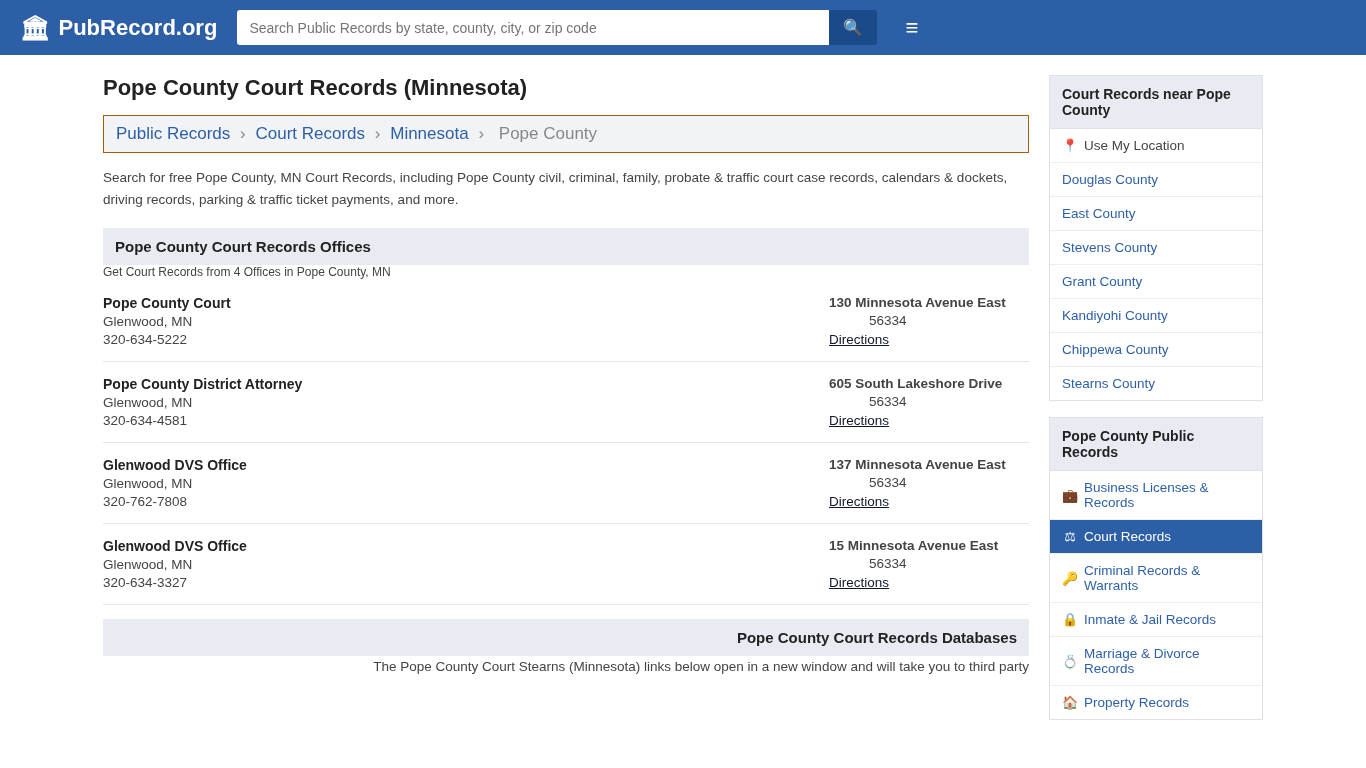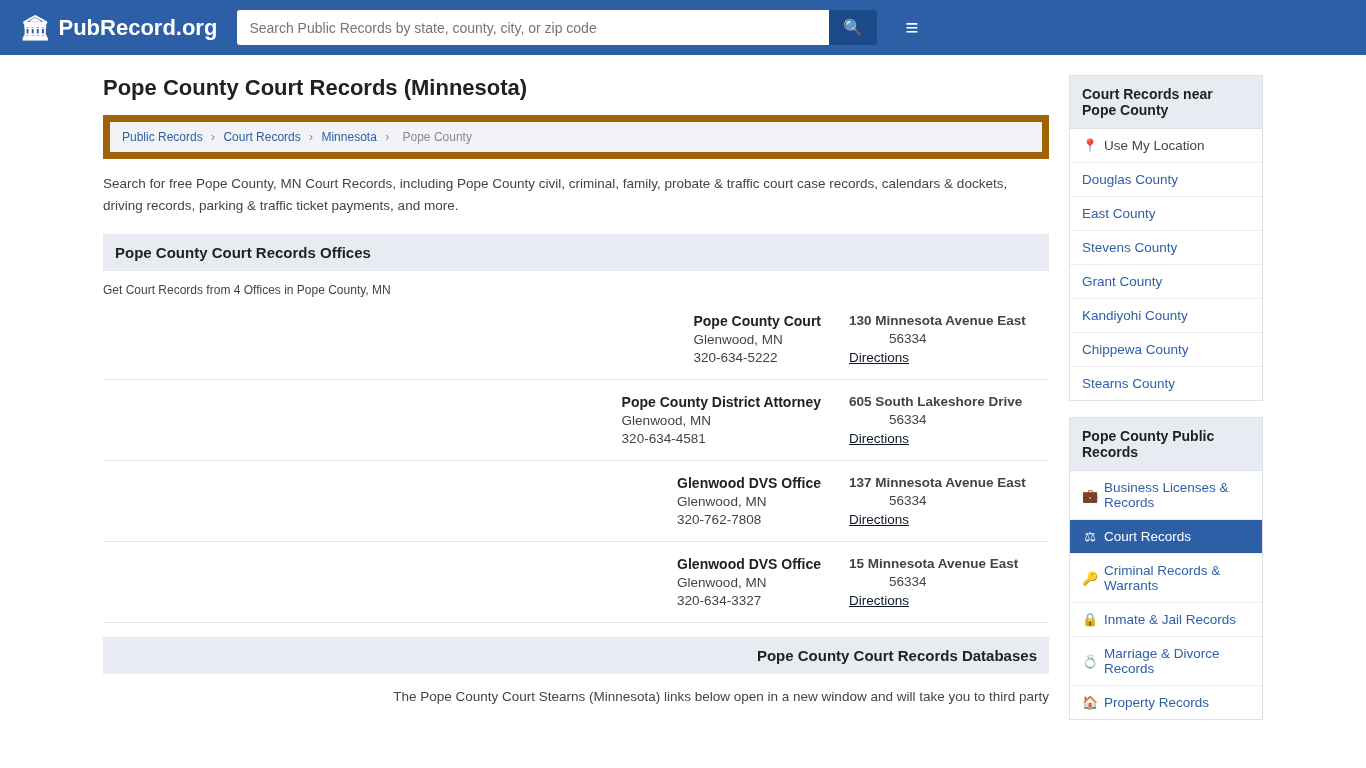--- a/index.html
+++ b/index.html
@@ -61,40 +61,40 @@
       max-width: 1200px;
       margin: 0 auto;
       padding: 20px 20px;
       display: flex;
       gap: 20px;
     }
     .content {
       flex: 1;
     }
     .sidebar {
-      width: 194px;
+      width: 214px;
       flex-shrink: 0;
     }
 
     
     .page-title {
       font-size: 22px;
       font-weight: bold;
       color: #222;
       margin-bottom: 14px;
     }
 
     
     .breadcrumb {
       background: #f1f3f6;
       padding: 8px 12px;
-      font-size: 12px;
+      font-size: 17px;
       color: #555;
       margin-bottom: 14px;
-      border: 7px solid #a16207;
+      border: 1px solid #a16207;
     }
     .breadcrumb a {
       color: #2d5fa6;
       text-decoration: none;
     }
     .breadcrumb span {
       margin: 0 5px;
       color: #888;
     }
 
@@ -106,39 +106,38 @@
       margin-bottom: 18px;
     }
 
     
     .section-header {
       background: #e8ecf2;
       padding: 10px 12px;
       font-size: 15px;
       font-weight: bold;
       color: #222;
-      margin-bottom: 12px;
+      margin-bottom: 0;
       border-left: none;
     }
 
     
     .sub-desc {
       font-size: 12px;
       color: #444;
       margin-bottom: 16px;
     }
 
     
     .office-entry {
       display: flex;
-      justify-content: flex-end;
+      justify-content: space-between;
       border-bottom: 1px solid #e5e5e5;
       padding-bottom: 14px;
       margin-bottom: 14px;
-      gap: 28px;
     }
     .office-left .office-name {
       font-weight: bold;
       font-size: 14px;
       color: #222;
       margin-bottom: 3px;
     }
     .office-left .office-city {
       font-size: 13.5px;
       color: #444;

